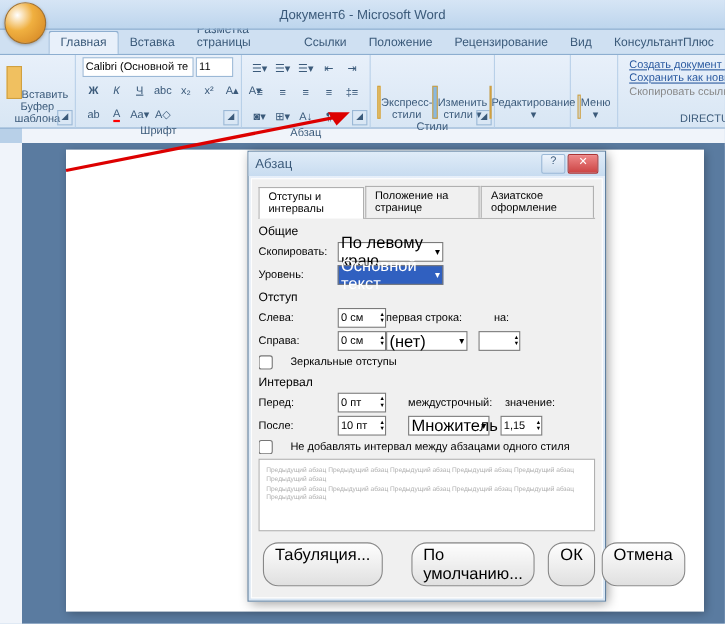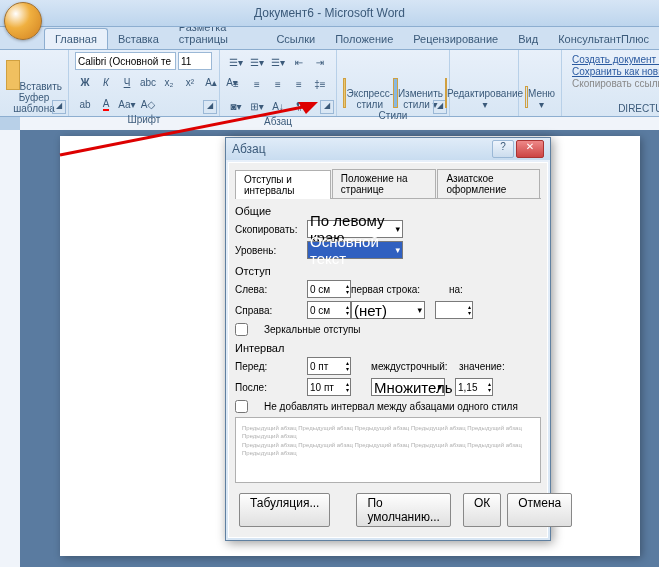--- a/index.html
+++ b/index.html
@@ -40,21 +40,21 @@
 .row label{width:72px;color:#000}
 .combo{border:1px solid #7a7a7a;background:#fff;height:16px;font-size:15px;padding:0 2px;display:flex;align-items:center;position:relative}
 .combo::after{content:"▾";position:absolute;right:2px;font-size:9px}
 .combo.hl{background:#3060c0;color:#fff}
 .spin{border:1px solid #7a7a7a;background:#fff;height:16px;font-size:10px;padding:0 2px;display:flex;align-items:center;width:38px;position:relative}
 .spin::after{content:"▴\A▾";white-space:pre;position:absolute;right:1px;font-size:6px;line-height:6px}
 .chk{display:flex;align-items:center;gap:16px;font-size:10px;margin:4px 0}
 .chk input{margin:0}
 .sample{border:1px solid #b0b0b0;background:#fff;height:52px;margin:4px 0;padding:6px;font-size:6px;color:#b0b0b0;line-height:1.4;overflow:hidden}
 .dlg-footer{display:flex;gap:6px;padding:6px 4px 4px 4px;background:#f0f0f0}
-.btn{border:1px solid #888;background:linear-gradient(#fefefe,#e0e0e0);padding:2px 10px;font-size:12px;border-radius:2px;cursor:pointer}
+.btn{border:1px solid #888;background:linear-gradient(#fefefe,#e0e0e0);padding:2px 10px;font-size:15px;border-radius:14px;cursor:pointer}
 .arrow{position:absolute;left:50px;top:100px;pointer-events:none;z-index:20}
 .launcher{position:absolute;right:2px;bottom:2px;width:12px;height:12px;border:1px solid #9bb8d6;font-size:8px;text-align:center;line-height:10px;color:#3b5a7a}
 </style>
 </head>
 <body>
 
 <div class="office-btn"></div>
 <div class="qat">
   <div class="qat-btn"></div>
   <div class="qat-btn"></div>

